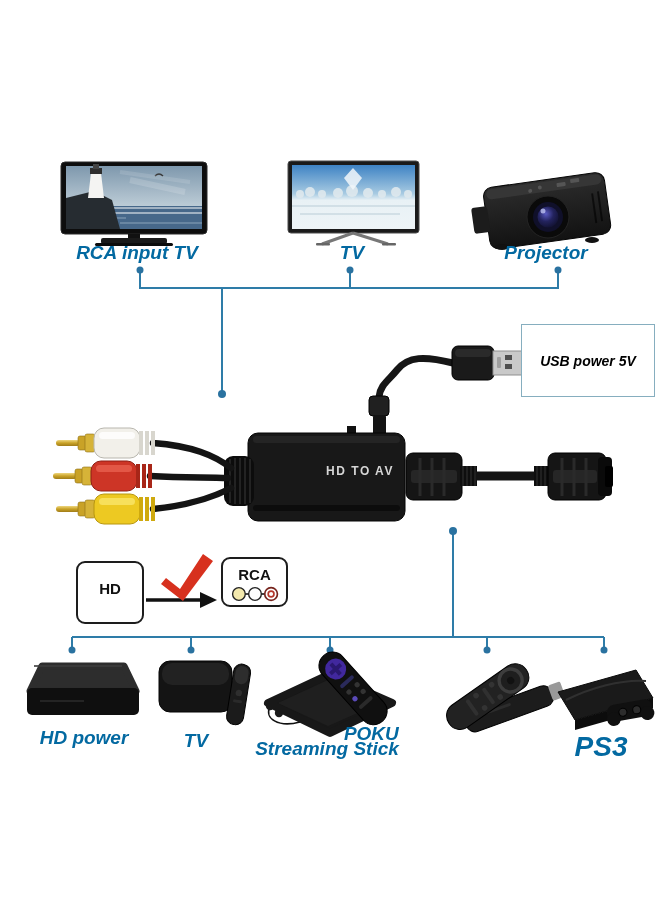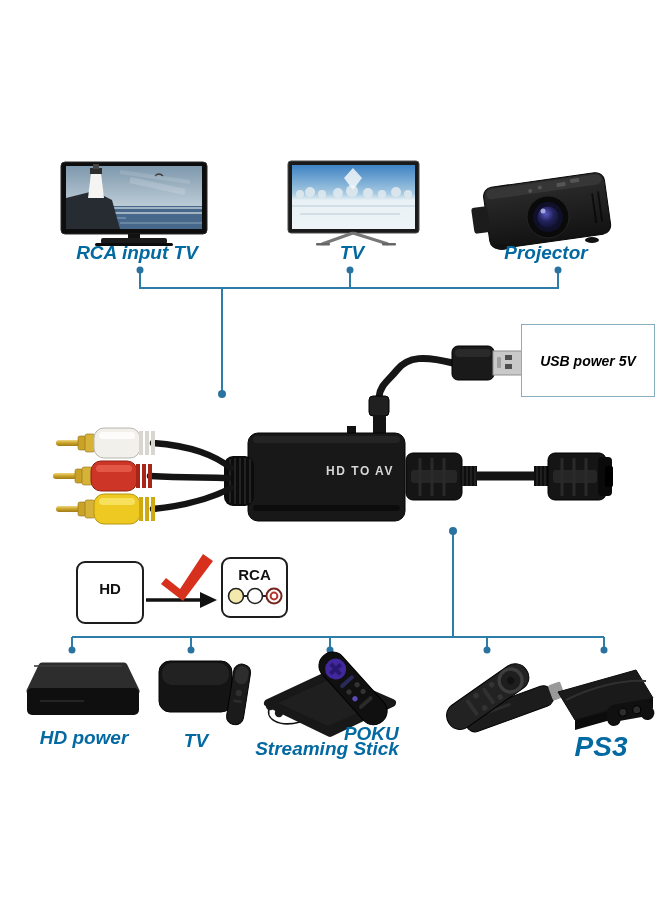--- a/index.html
+++ b/index.html
@@ -23,21 +23,21 @@
     position:absolute;left:521px;top:324px;width:134px;height:73px;
     border:1.5px solid #86aebf;background:#fff;box-sizing:border-box;
     display:flex;align-items:center;justify-content:center;
   }
   #usbBox .t{font-weight:bold;font-style:italic;font-size:14px;color:#000000;}
   #hdtoav{
     position:absolute;left:340px;top:464px;transform:translateX(-50%);
     font-size:12px;font-weight:bold;color:#d6d6d6;letter-spacing:1.5px;white-space:nowrap;padding-left:40px;
   }
   #hdBox{left:76px;top:561px;width:68px;height:63px;padding-top:17px;}
-  #rcaBox{left:221px;top:557px;width:67px;height:61px;padding-top:7px;}
+  #rcaBox{left:221px;top:557px;width:67px;height:50px;padding-top:7px;}
 </style>
 </head>
 <body>
 
 <div id="stage">
 
 <svg id="art" width="660" height="900" viewBox="0 0 660 900">
   <defs>
     <linearGradient id="sky1" x1="0" y1="0" x2="0" y2="1">
       <stop offset="0" stop-color="#7e98ad"></stop>

